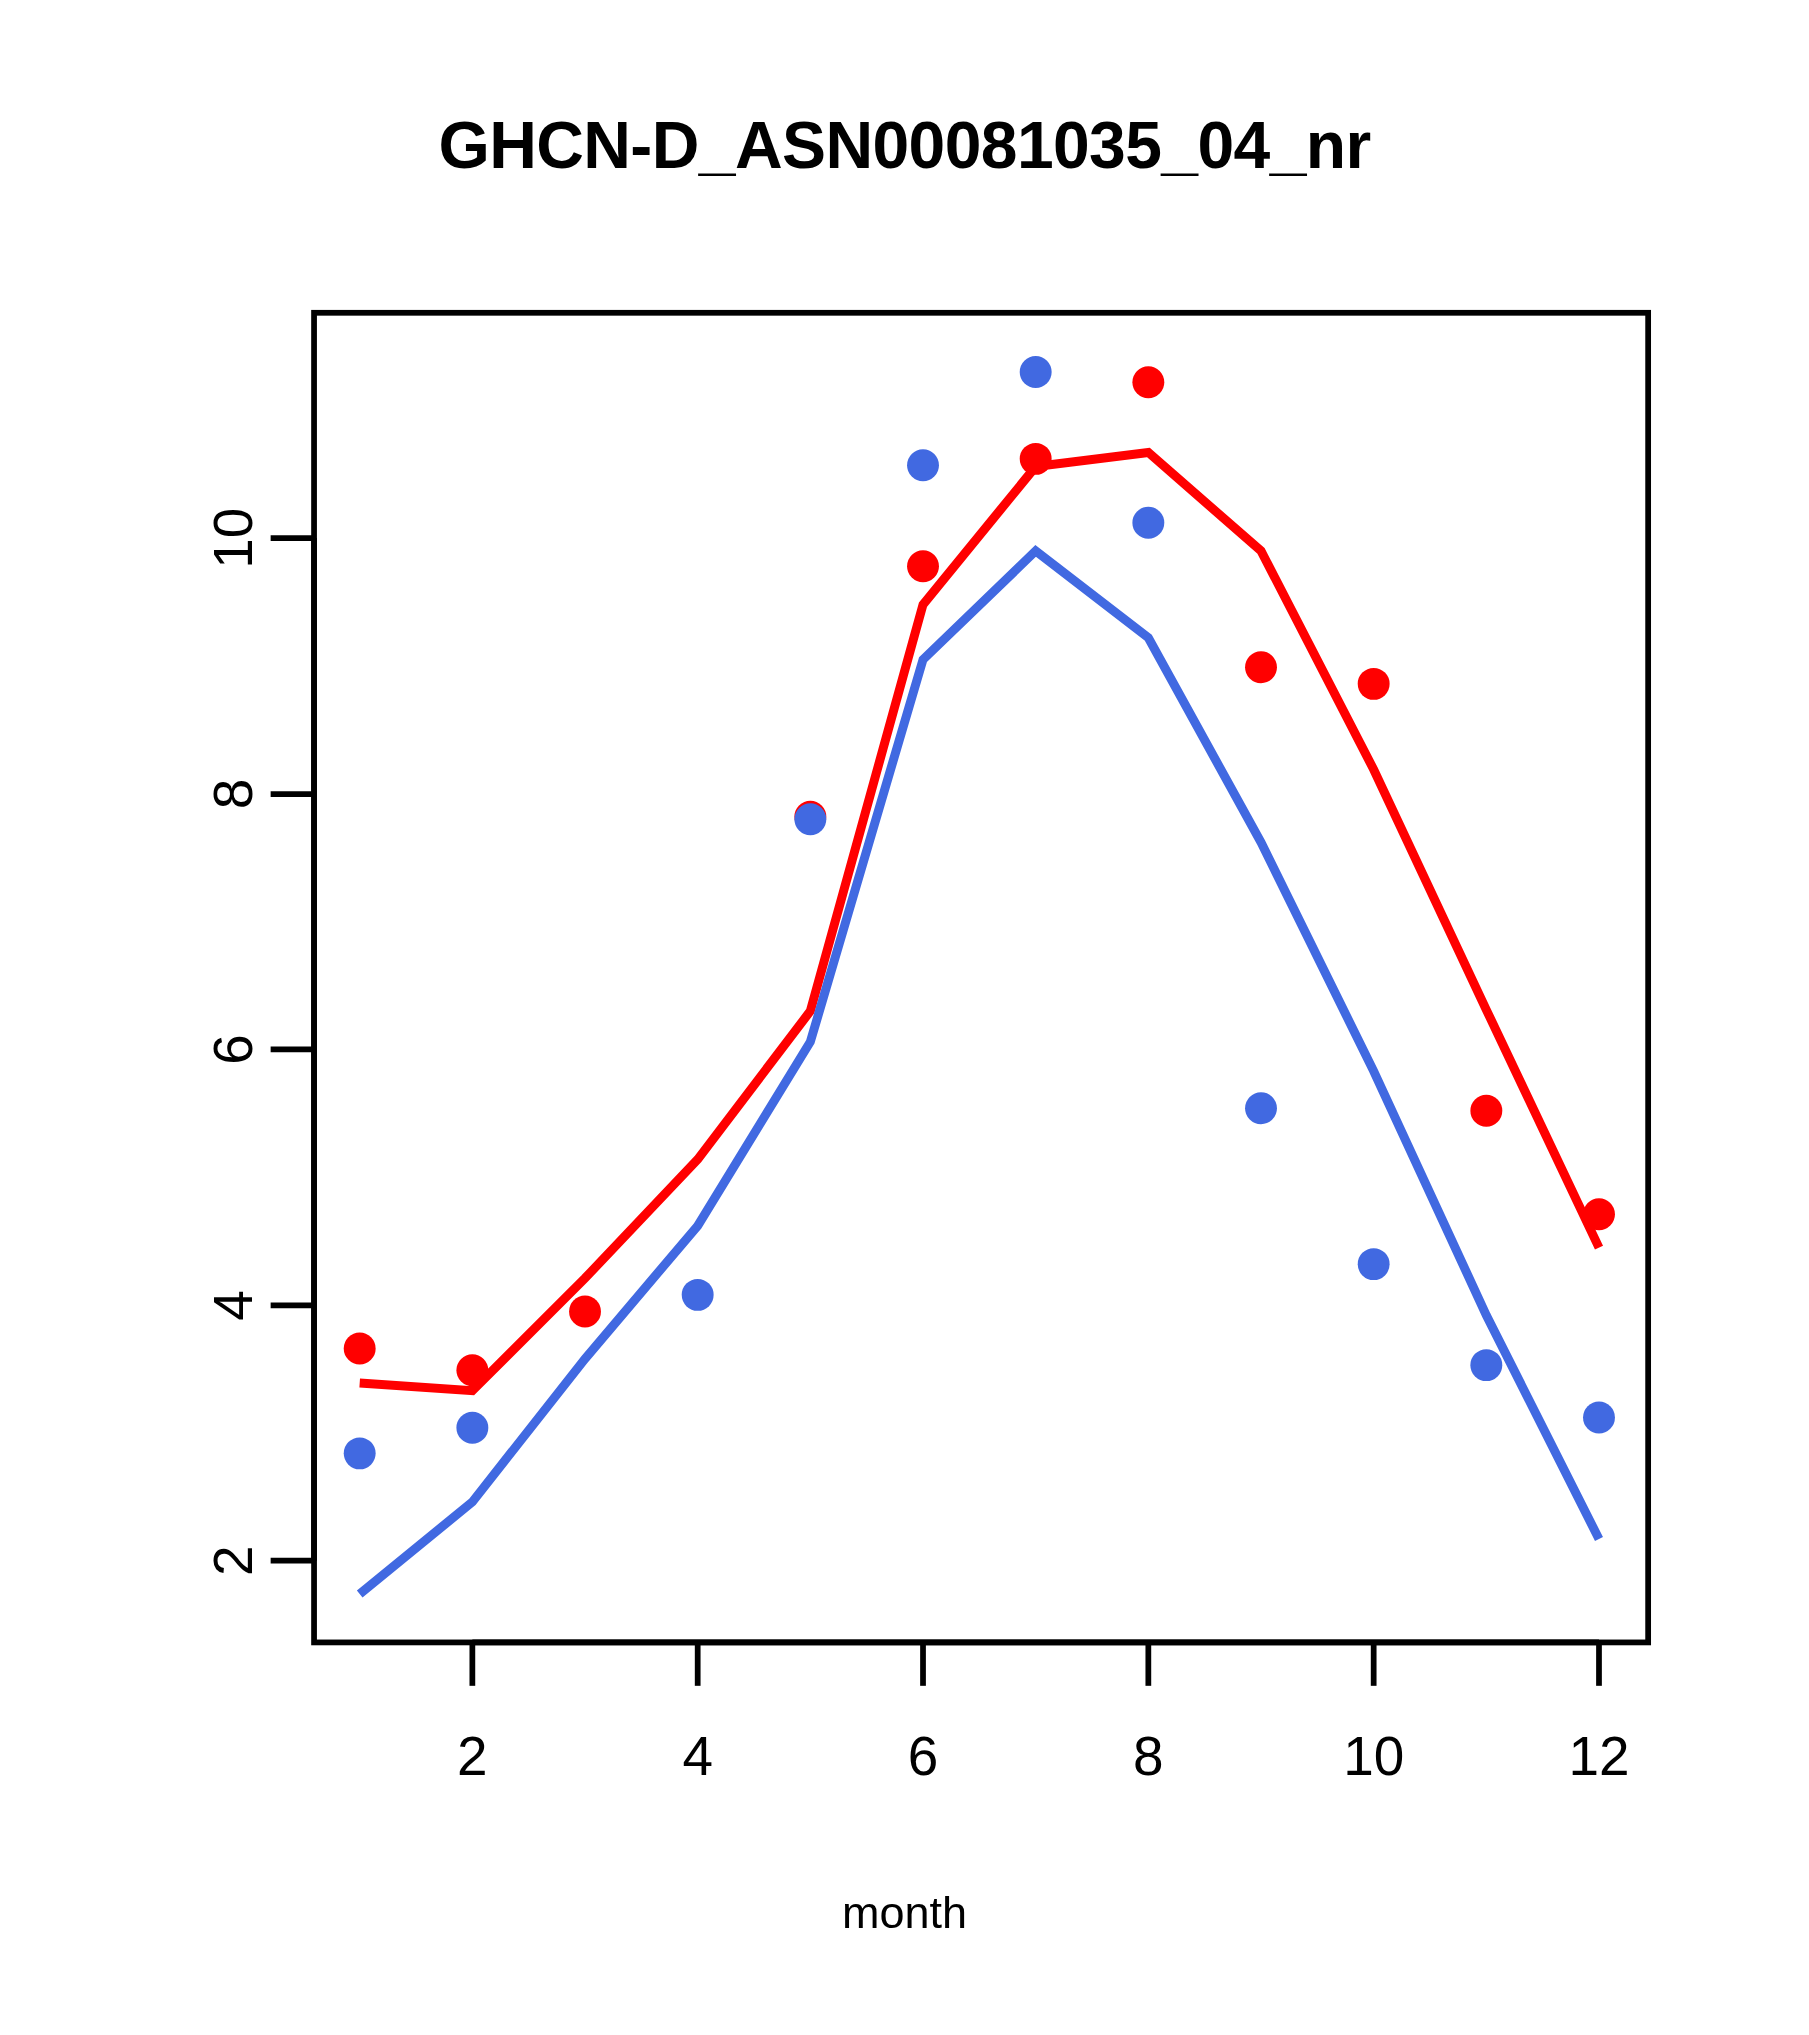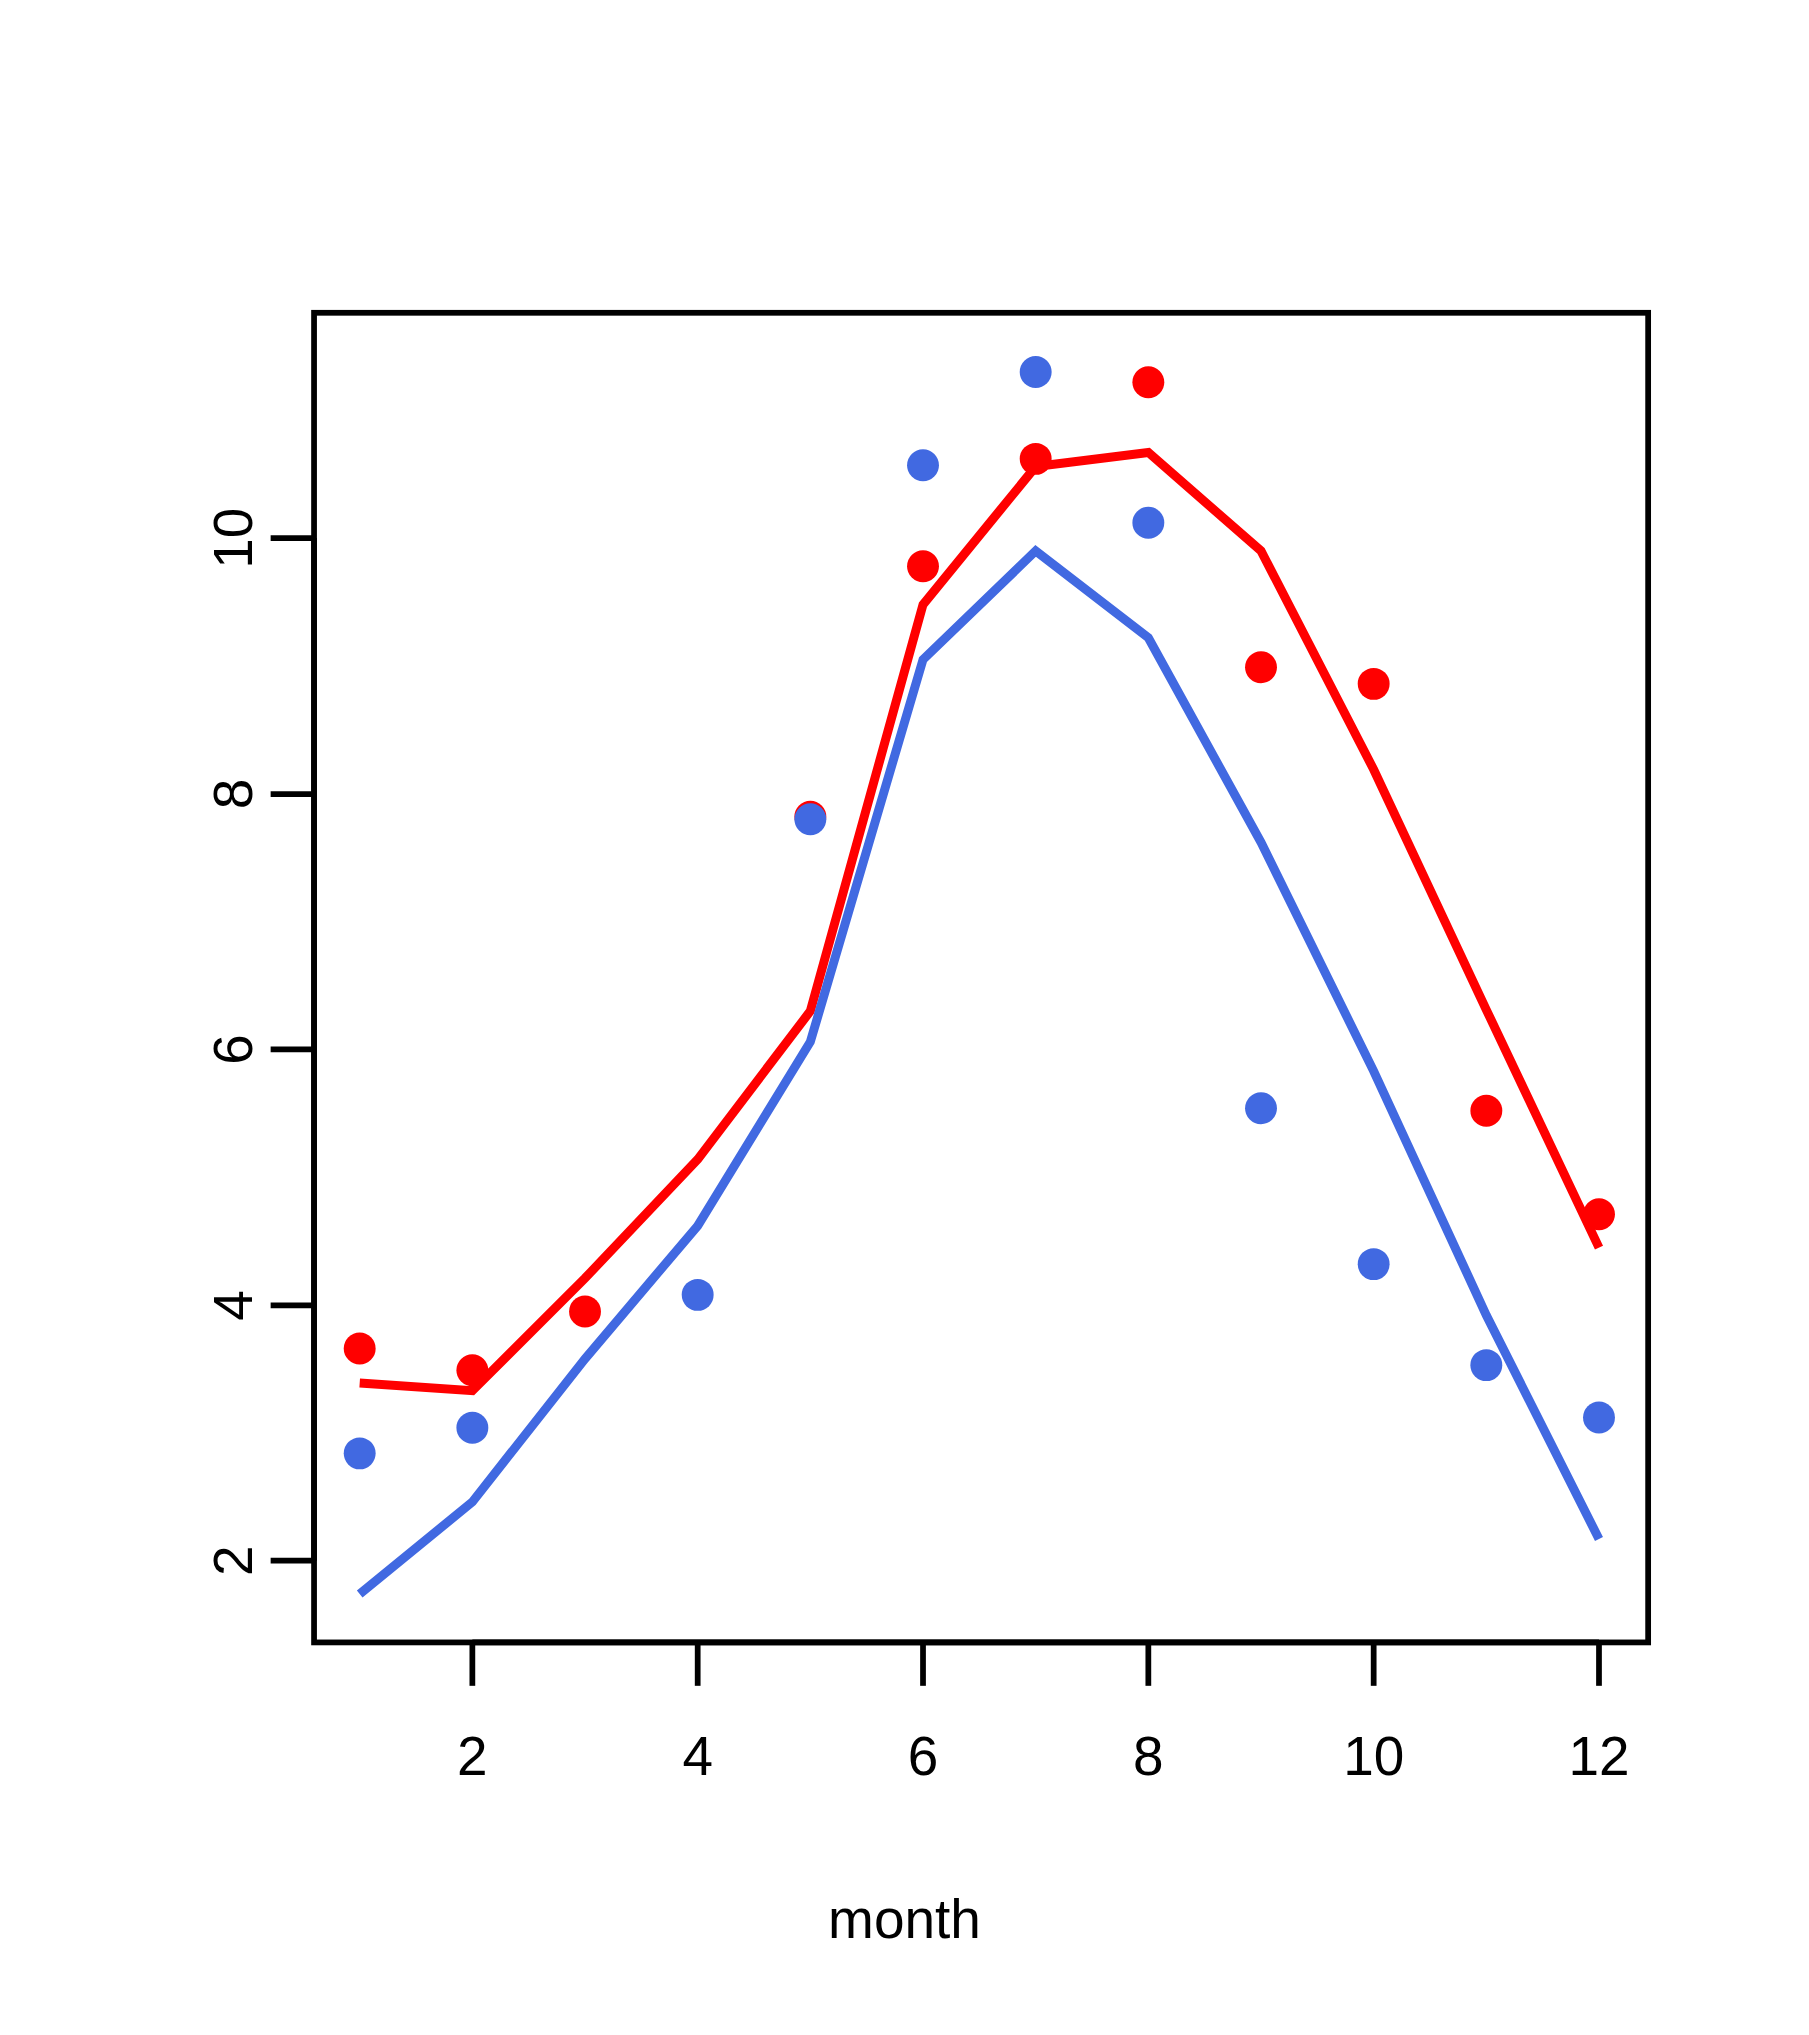--- a/index.html
+++ b/index.html
@@ -33,21 +33,21 @@
     font-family: "Liberation Sans", sans-serif;
     letter-spacing: -0.6px;
     white-space: nowrap;
   }
   #xlab {
     position: absolute;
     left: 0;
     top: 1887px;
     width: 1809px;
     text-align: center;
-    font-size: 55px;
+    font-size: 45px;
     font-family: "Liberation Sans", sans-serif;
   }
   #plot-svg {
     position: absolute;
     left: 0;
     top: 0;
   }
   .tick-label-x {
     font-family: "Liberation Sans", sans-serif;
     font-size: 86px;
@@ -79,20 +79,21 @@
     stroke-width: 14;
     stroke-linejoin: miter;
     stroke-linecap: butt;
   }
 </style>
 </head>
 <body>
 
 <div id="plot-root">
 
+  <div id="chart-title">GHCN-D_ASN00081035_04_nr</div>
 
   <svg id="plot-svg" width="1809" height="2035" viewBox="0 0 2834 3188">
 
     <rect class="box-frame" x="492" y="490" width="2090" height="2083"></rect>
 
     <g>
       <line class="axis-line" x1="492" y1="843" x2="492" y2="2445"></line>
       <line class="tick-mark" x1="492" y1="843" x2="424" y2="843"></line>
       <line class="tick-mark" x1="492" y1="1244" x2="424" y2="1244"></line>
       <line class="tick-mark" x1="492" y1="1644" x2="424" y2="1644"></line>

